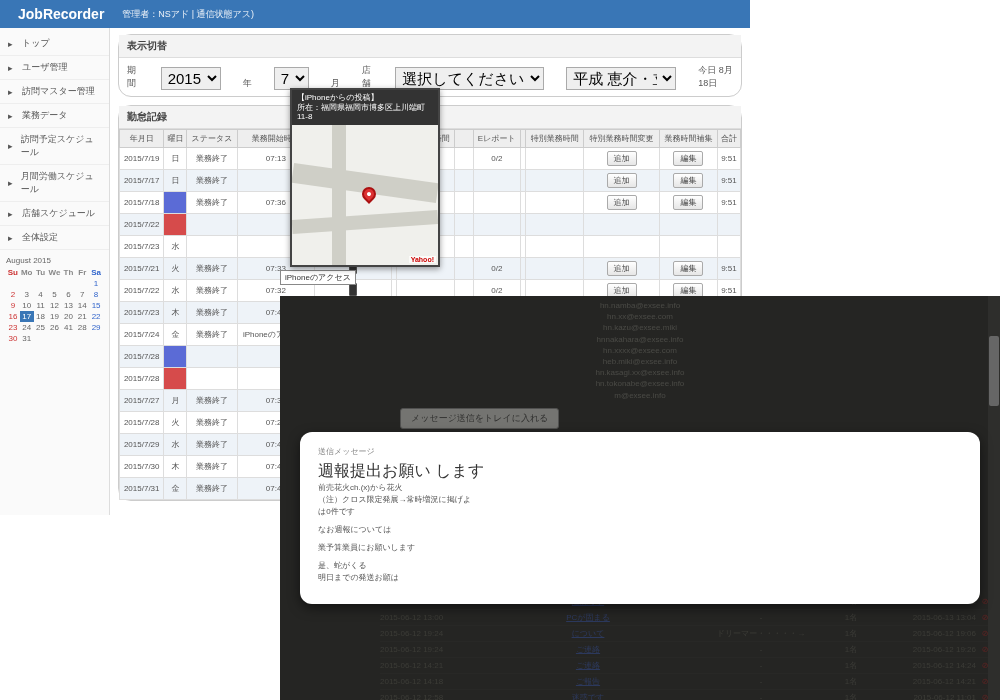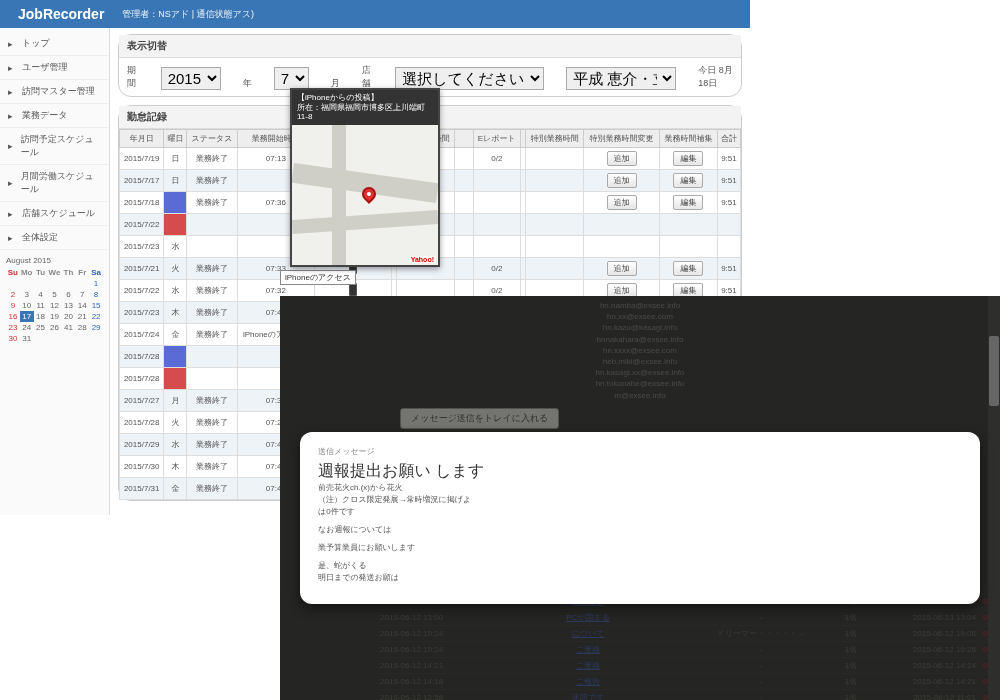--- a/index.html
+++ b/index.html
@@ -497,21 +497,21 @@
     <div class="pin"></div>
     <div class="map-brand">Yahoo!</div>
   </div>
 </div>
 <div class="tooltip">iPhoneのアクセス</div>
 
 <div class="win2">
   <div class="emails" id="emails">
       <div>hn.namba@exsee.info</div>
       <div>hn.xx@exsee.com</div>
-      <div>hn.kazu@kasagi.info</div>
+      <div>hn.kazu@exsee.miki</div>
       <div>hnnakahara@exsee.info</div>
       <div>hn.xxxx@exsee.com</div>
       <div>heb.miki@exsee.info</div>
       <div>hn.kasagi.xx@exsee.info</div>
       <div>hn.tokonabe@exsee.info</div>
       <div>m@exsee.info</div>
     </div>
   <div class="mailbtn">メッセージ送信をトレイに入れる</div>
   <div class="msg-tbl" id="msg-tbl">
       <div class="msg-row">

